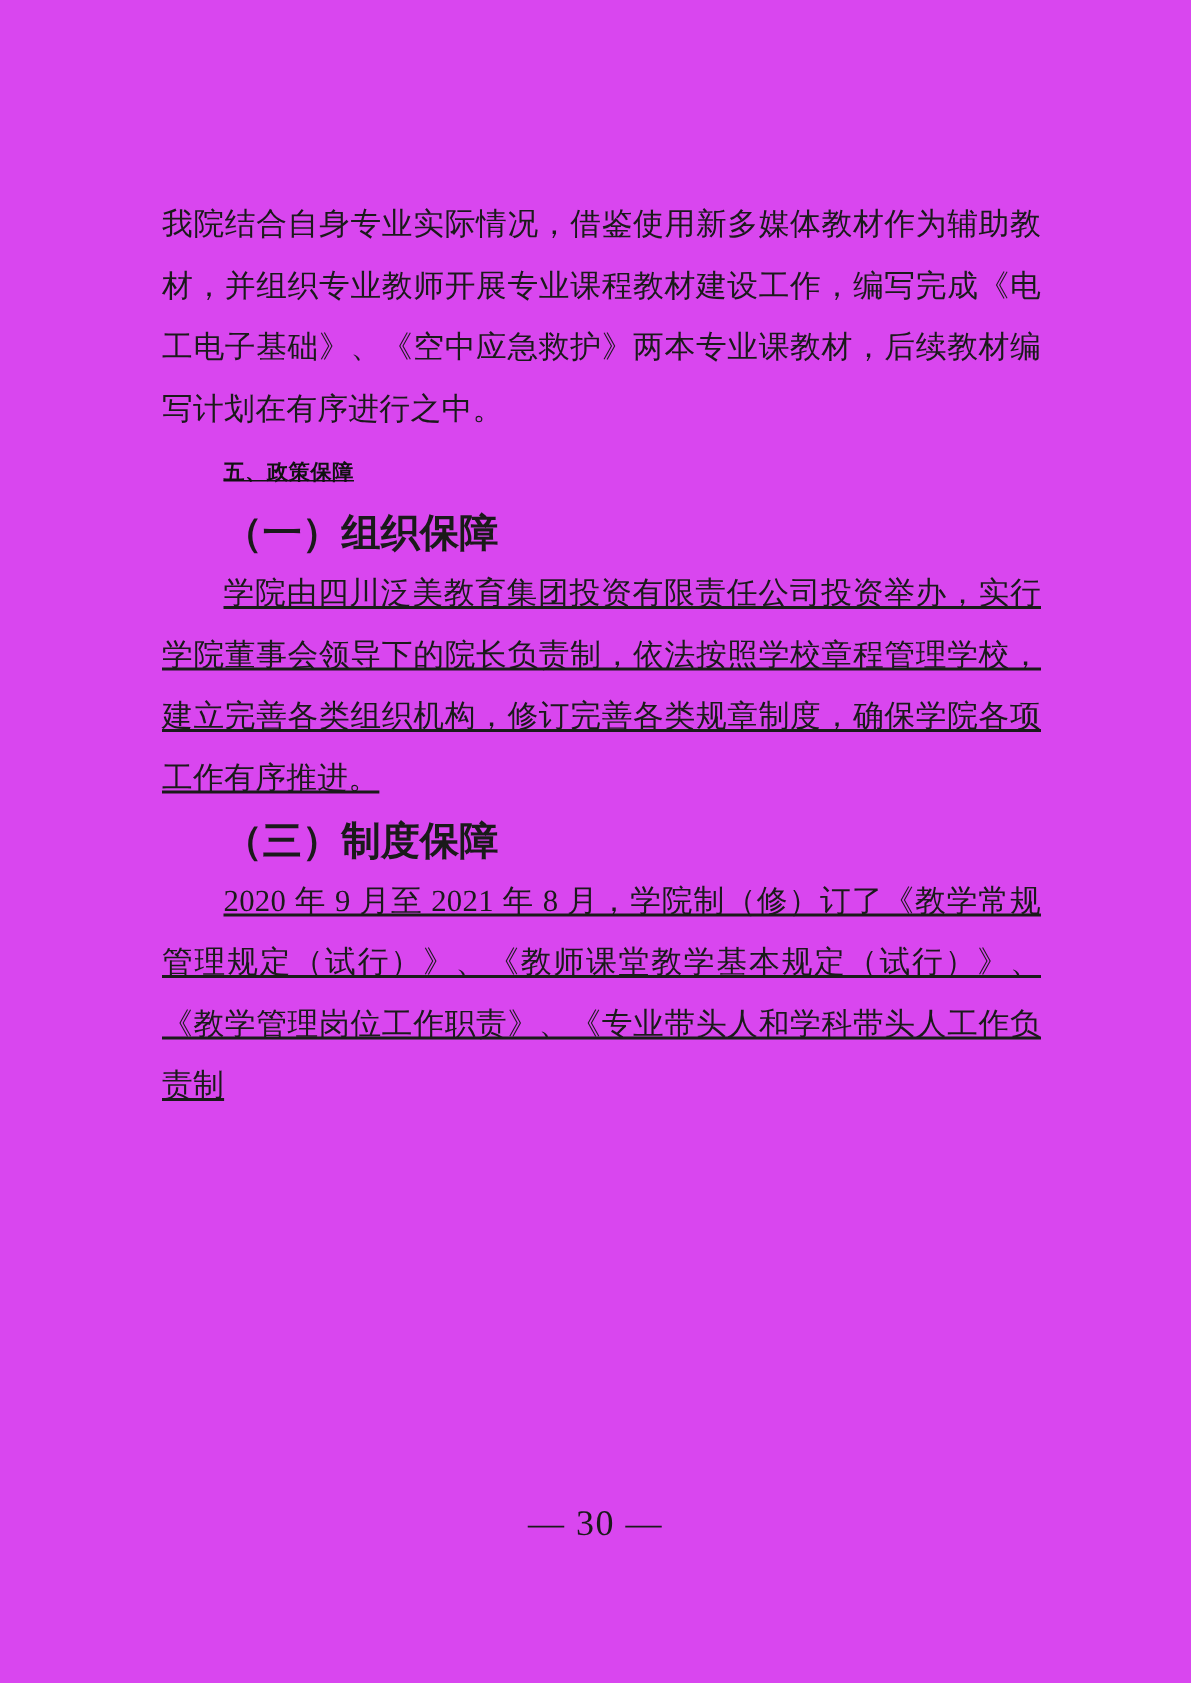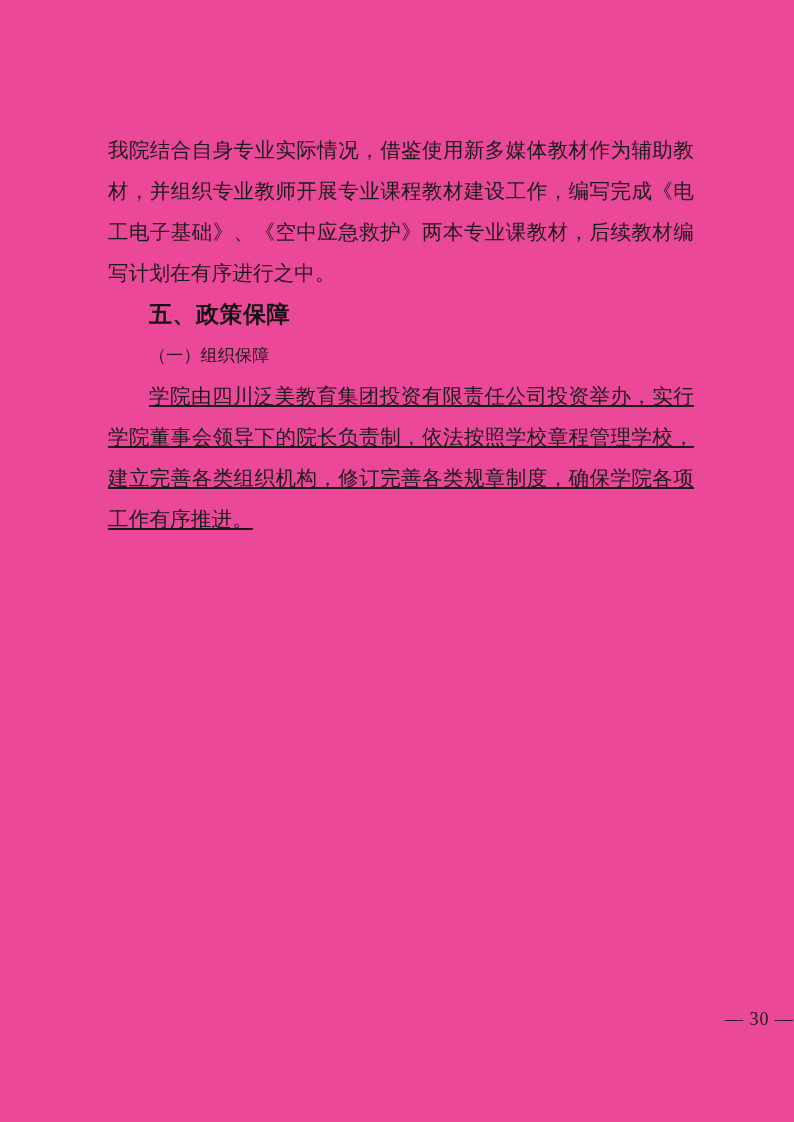--- a/index.html
+++ b/index.html
@@ -3,21 +3,21 @@
 <meta charset="utf-8">
 <style>
   html, body {
     margin: 0;
     padding: 0;
     background: #b8b8b8;
   }
   .page {
     width: 794px;
     height: 1122px;
-    background: #ec4899;
+    background: #d946ef;
     position: relative;
     margin: 0 auto;
     overflow: hidden;
     box-sizing: border-box;
   }
   .content {
     position: absolute;
     left: 108px;
     top: 130px;
     width: 586px;
@@ -31,59 +31,63 @@
     text-justify: inter-ideograph;
     margin: 0;
     letter-spacing: 0.2px;
   }
   .indent {
     text-indent: 41px;
     text-decoration: underline;
   }
   .heading {
     font-family: "Liberation Sans", "DejaVu Sans", sans-serif;
-    font-size: 23px;
+    font-size: 14px;
     line-height: 41px;
     font-weight: bold;
     color: #111111;
     margin: 0;
     text-indent: 41px;
     letter-spacing: 0.5px;
+    text-decoration: underline;
   }
   .subheading {
     font-family: "Liberation Serif", "DejaVu Serif", serif;
-    font-size: 17px;
+    font-size: 26px;
     line-height: 41px;
     color: #1a1a1a;
     margin: 0;
     text-indent: 41px;
     letter-spacing: 0.2px;
+    font-weight: bold;
   }
   .footer {
     position: absolute;
     left: 0;
     right: 0;
     bottom: 92px;
-    text-align: right;
+    text-align: center;
     font-family: "Liberation Serif", "DejaVu Serif", serif;
-    font-size: 18px;
+    font-size: 24px;
     color: #1a1a1a;
     letter-spacing: 1px;
   }
   .footer-inner {
     display: inline-block;
     padding-left: 0px;
   }
 </style>
 </head>
 <body>
 
 <div class="page">
   <div class="content">
     <p class="para">我院结合自身专业实际情况，借鉴使用新多媒体教材作为辅助教材，并组织专业教师开展专业课程教材建设工作，编写完成《电工电子基础》、《空中应急救护》两本专业课教材，后续教材编写计划在有序进行之中。</p>
     <p class="heading">五、政策保障</p>
     <p class="subheading">（一）组织保障</p>
     <p class="para indent">学院由四川泛美教育集团投资有限责任公司投资举办，实行学院董事会领导下的院长负责制，依法按照学校章程管理学校，建立完善各类组织机构，修订完善各类规章制度，确保学院各项工作有序推进。</p>
+    <p class="subheading">（三）制度保障</p>
+    <p class="para indent">2020 年 9 月至 2021 年 8 月，学院制（修）订了《教学常规管理规定（试行）》、《教师课堂教学基本规定（试行）》、《教学管理岗位工作职责》、《专业带头人和学科带头人工作负责制</p>
   </div>
   <div class="footer">
     <span class="footer-inner">— 30 —</span>
   </div>
 </div>
 
 </body></html>

